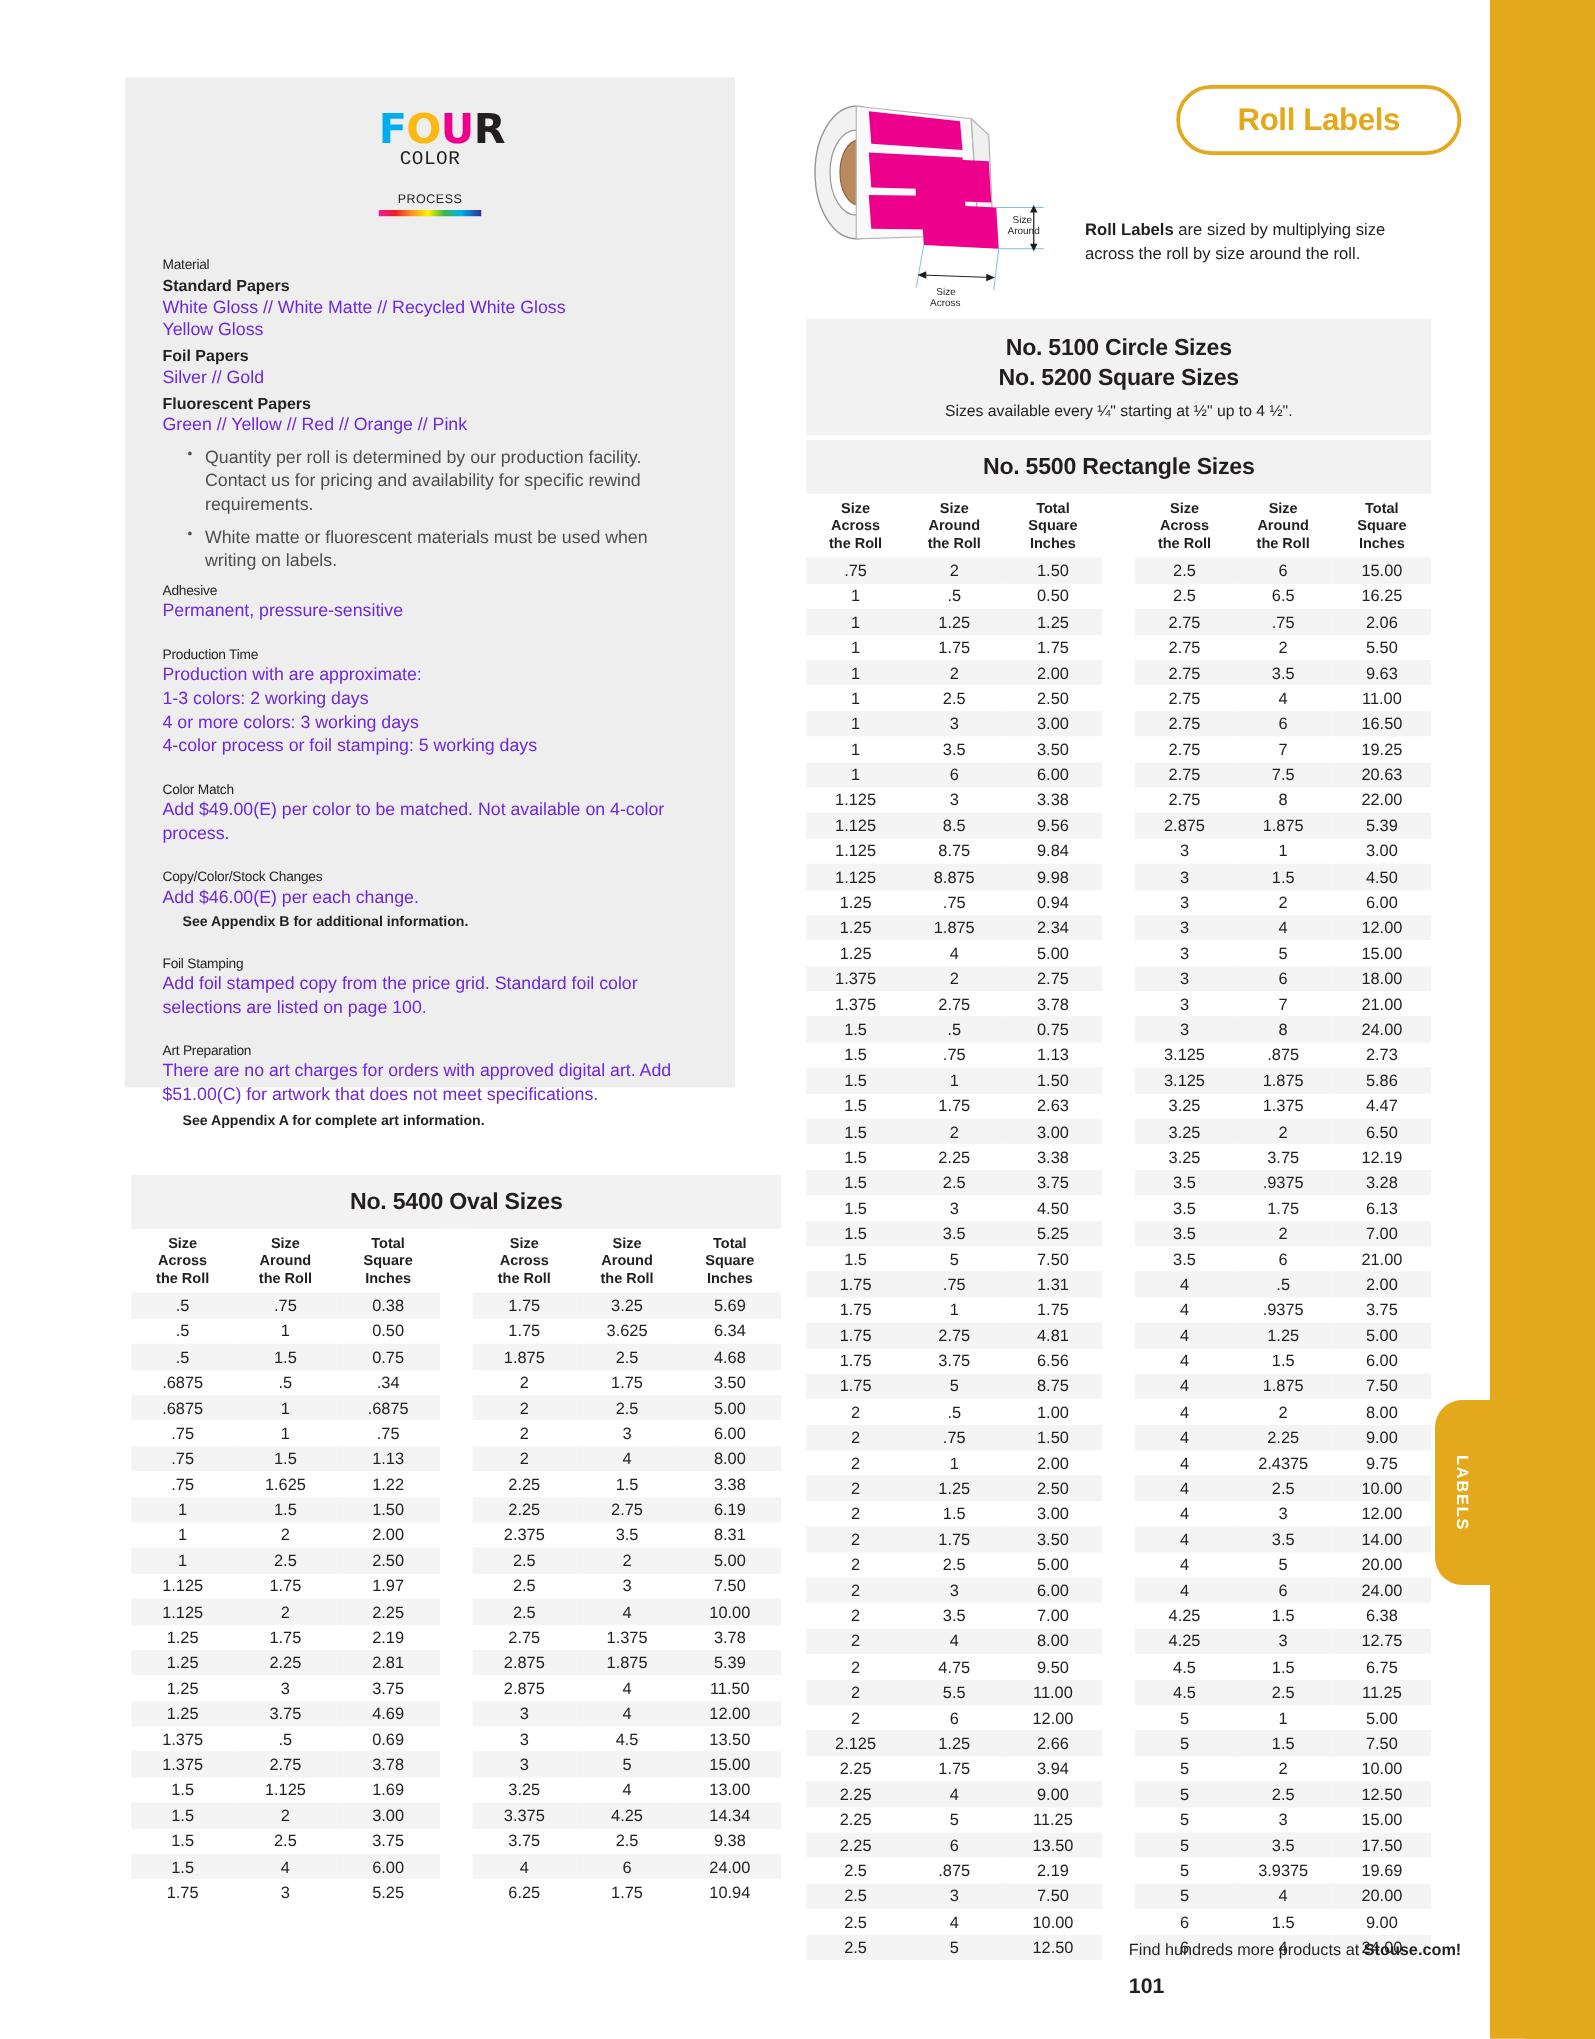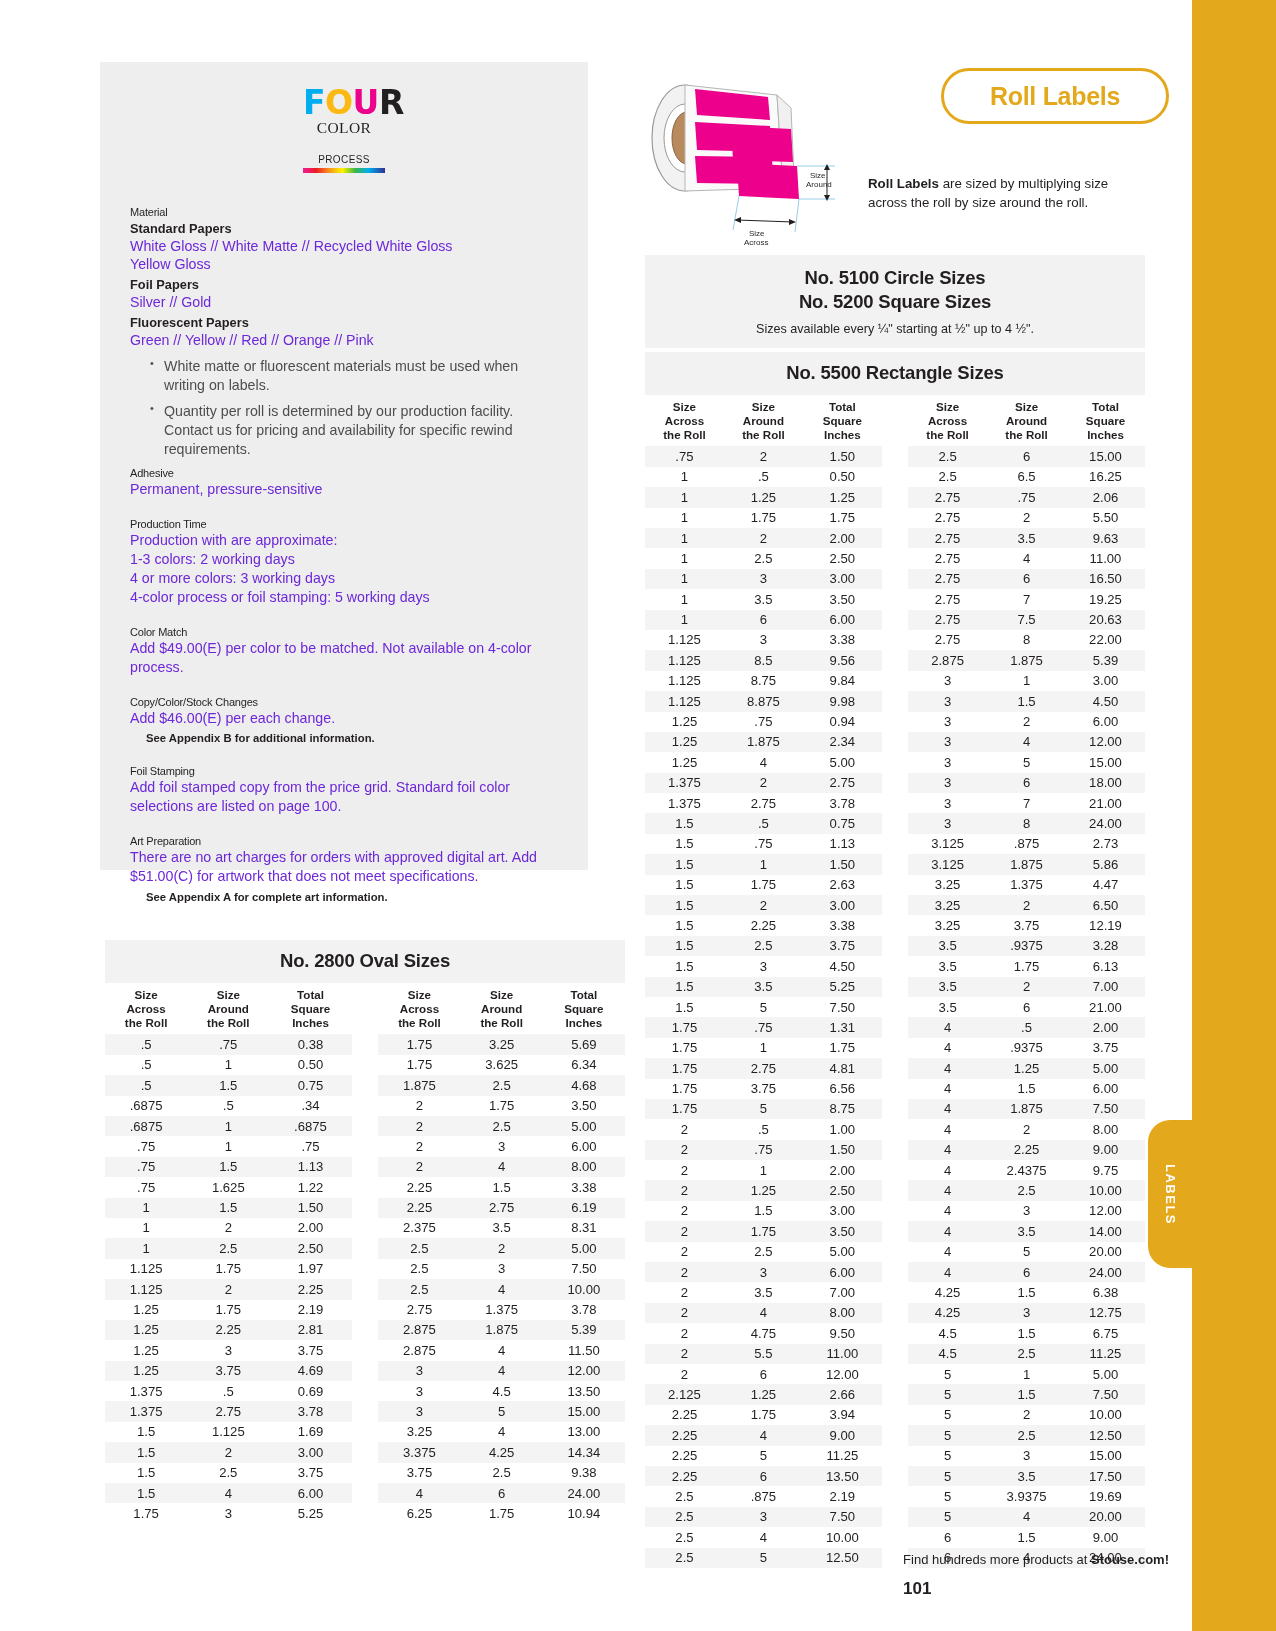--- a/index.html
+++ b/index.html
@@ -56,21 +56,21 @@
   }
   .logo-four {
     font-family: "DejaVu Sans", sans-serif;
     font-weight: bold;
     font-size: 33px;
     letter-spacing: -0.5px;
   }
   .logo-four i { font-style: normal; }
   .logo-color {
     font-size: 15.5px; color: #231f20; letter-spacing: 0.4px;
-    margin-top: 1px; font-family: Liberation Serif, serif;
+    margin-top: 1px; font-family: Liberation Mono, monospace;
   }
   .logo-process {
     font-size: 10px; color: #231f20; letter-spacing: 0.4px;
     margin-top: 19px; font-family: Liberation Sans, sans-serif;
   }
   .logo-bar {
     height: 5px; margin-top: 3px;
     background: linear-gradient(90deg,#ed1c94 0%, #ed1c24 16%, #f7941e 32%,
       #fff200 48%, #39b54a 64%, #00aeef 80%, #2e3192 100%);
   }
@@ -188,22 +188,22 @@
     <p class="p-line">White Gloss  //  White Matte  //  Recycled White Gloss</p>
     <p class="p-line">Yellow Gloss</p>
 
     <div class="h-sub">Foil Papers</div>
     <p class="p-line">Silver  //  Gold</p>
 
     <div class="h-sub">Fluorescent Papers</div>
     <p class="p-line">Green  //  Yellow  //  Red  //  Orange  //  Pink</p>
 
     <ul class="bullets">
+      <li>Quantity per roll is determined by our production facility. Contact us for pricing and availability for specific rewind requirements.</li>
       <li>White matte or fluorescent materials must be used when writing on labels.</li>
-      <li>Quantity per roll is determined by our production facility. Contact us for pricing and availability for specific rewind requirements.</li>
     </ul>
 
     <div class="h-title tight">Adhesive</div>
     <p class="p-line">Permanent, pressure-sensitive</p>
 
     <div class="h-title">Production Time</div>
     <p class="p-line">Production with are approximate:</p>
     <p class="p-line">1-3 colors: 2 working days</p>
     <p class="p-line">4 or more colors: 3 working days</p>
     <p class="p-line">4-color process or foil stamping: 5 working days</p>
@@ -809,21 +809,21 @@
           <td>6</td>
           <td>4</td>
           <td>24.00</td>
         </tr>
       </tbody>
   </table>
 </div>
 
 <div class="tbl-block" style="left:105px; top:940px; width:520px;">
   <div class="tbl-banner one-line">
-    <h2>No. 2800 Oval Sizes</h2>
+    <h2>No. 5400 Oval Sizes</h2>
   </div>
   <table class="sizes">
     <thead>
       <tr>
         <th style="width:80px">
           <div>Size</div>
           <div>Across</div>
           <div>the Roll</div>
         </th>
         <th style="width:80px">

